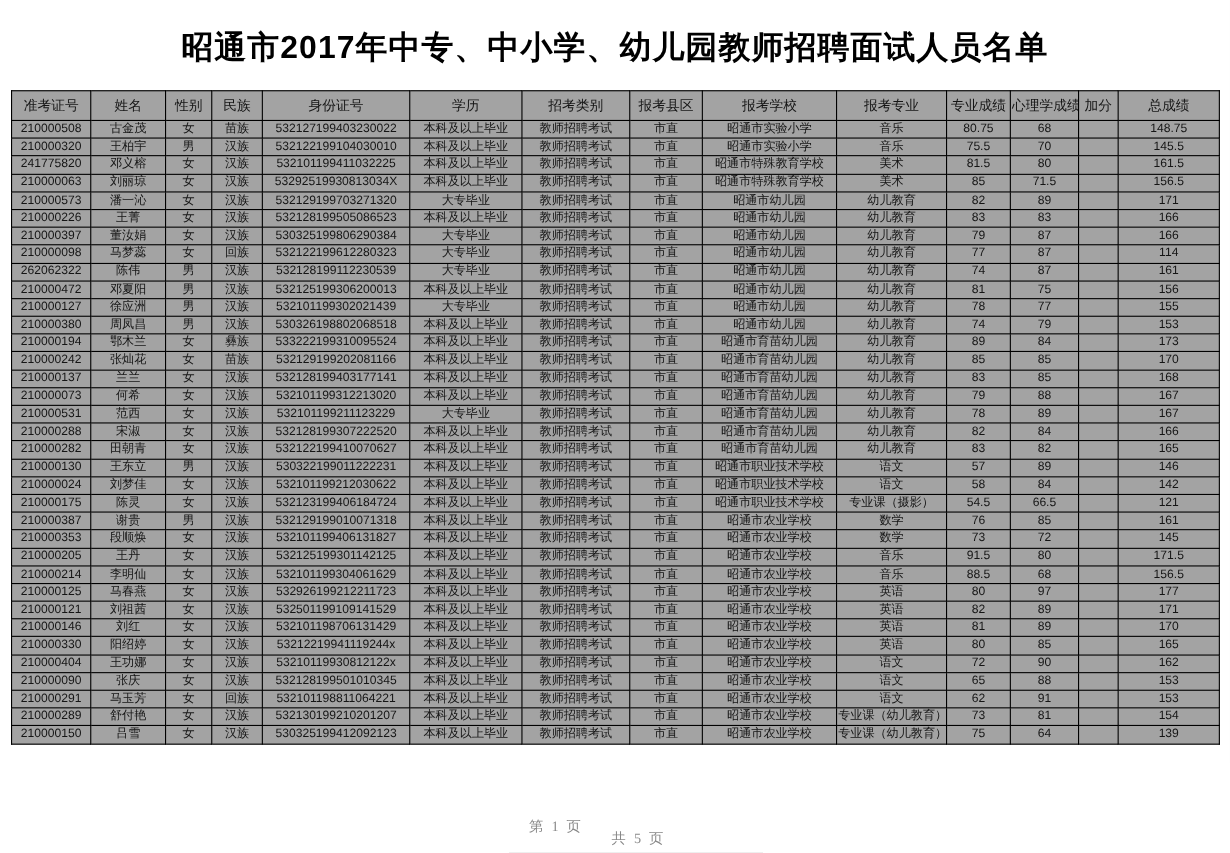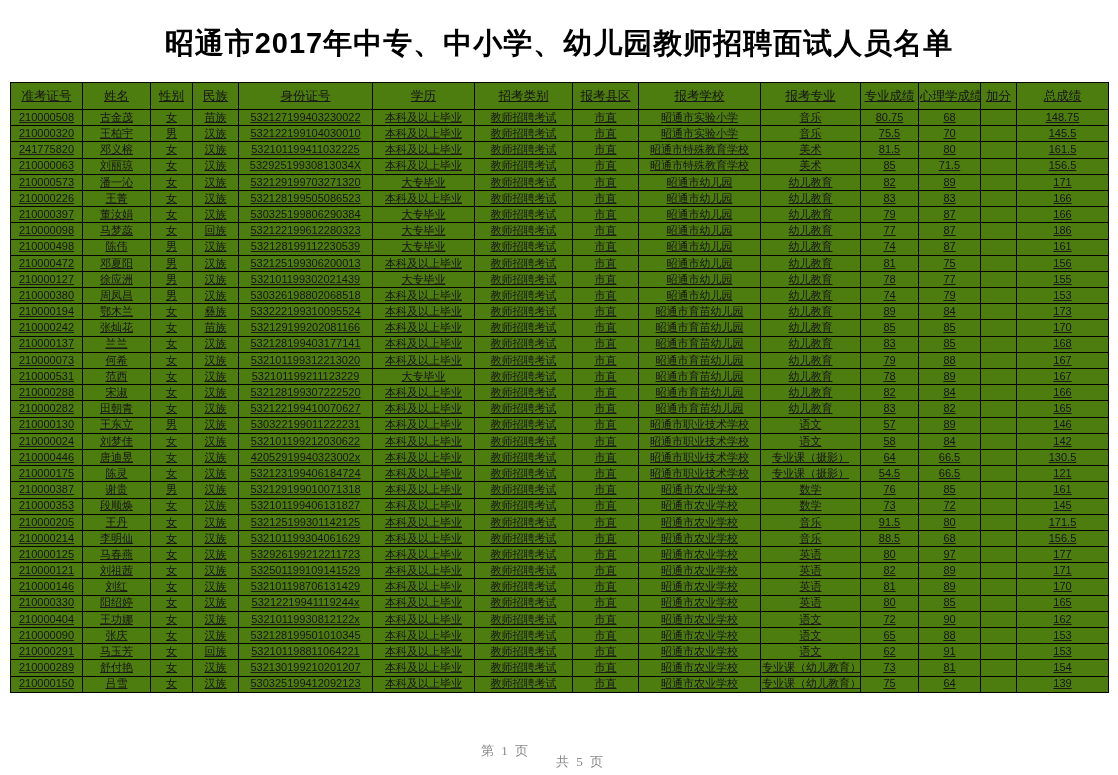--- a/index.html
+++ b/index.html
@@ -6,22 +6,21 @@
   body{font-family:"Liberation Sans","DejaVu Sans",sans-serif;color:#1a1a1a;}
   #page{position:relative;width:1118px;height:775px;background:#ffffff;overflow:hidden;}
   #doc-title{
     position:absolute;top:24px;left:0;width:100%;
     text-align:center;font-family:"Liberation Sans","DejaVu Sans",sans-serif;
     font-weight:bold;font-size:29px;letter-spacing:1px;color:#000;
   }
   table.roster{
     position:absolute;top:82px;left:10px;
     border-collapse:collapse;table-layout:fixed;width:1098px;
-    background:#4d7c0f;
-    text-decoration:underline;
+    background:#a3a3a3;
   }
   table.roster th, table.roster td{
     border:1.4px solid #000;
     padding:0 1px;
     text-align:center;vertical-align:middle;
     white-space:nowrap;overflow:hidden;
     color:#151515;
   }
   table.roster th{
     height:26px;font-weight:normal;font-size:12.5px;
@@ -201,24 +200,24 @@
           <td>回族</td>
           <td class="c-num">532122199612280323</td>
           <td>大专毕业</td>
           <td>教师招聘考试</td>
           <td>市直</td>
           <td>昭通市幼儿园</td>
           <td>幼儿教育</td>
           <td class="c-score">77</td>
           <td class="c-score">87</td>
           <td class="c-score"></td>
-          <td class="c-score">186</td>
-        </tr>
-        <tr>
-          <td class="c-id">210000498</td>
+          <td class="c-score">114</td>
+        </tr>
+        <tr>
+          <td class="c-id">262062322</td>
           <td>陈伟</td>
           <td>男</td>
           <td>汉族</td>
           <td class="c-num">532128199112230539</td>
           <td>大专毕业</td>
           <td>教师招聘考试</td>
           <td>市直</td>
           <td>昭通市幼儿园</td>
           <td>幼儿教育</td>
           <td class="c-score">74</td>
@@ -410,36 +409,20 @@
           <td class="c-num">532101199212030622</td>
           <td>本科及以上毕业</td>
           <td>教师招聘考试</td>
           <td>市直</td>
           <td>昭通市职业技术学校</td>
           <td>语文</td>
           <td class="c-score">58</td>
           <td class="c-score">84</td>
           <td class="c-score"></td>
           <td class="c-score">142</td>
-        </tr>
-        <tr>
-          <td class="c-id">210000446</td>
-          <td>唐迪昱</td>
-          <td>女</td>
-          <td>汉族</td>
-          <td class="c-num">42052919940323002x</td>
-          <td>本科及以上毕业</td>
-          <td>教师招聘考试</td>
-          <td>市直</td>
-          <td>昭通市职业技术学校</td>
-          <td>专业课（摄影）</td>
-          <td class="c-score">64</td>
-          <td class="c-score">66.5</td>
-          <td class="c-score"></td>
-          <td class="c-score">130.5</td>
         </tr>
         <tr>
           <td class="c-id">210000175</td>
           <td>陈灵</td>
           <td>女</td>
           <td>汉族</td>
           <td class="c-num">532123199406184724</td>
           <td>本科及以上毕业</td>
           <td>教师招聘考试</td>
           <td>市直</td>

